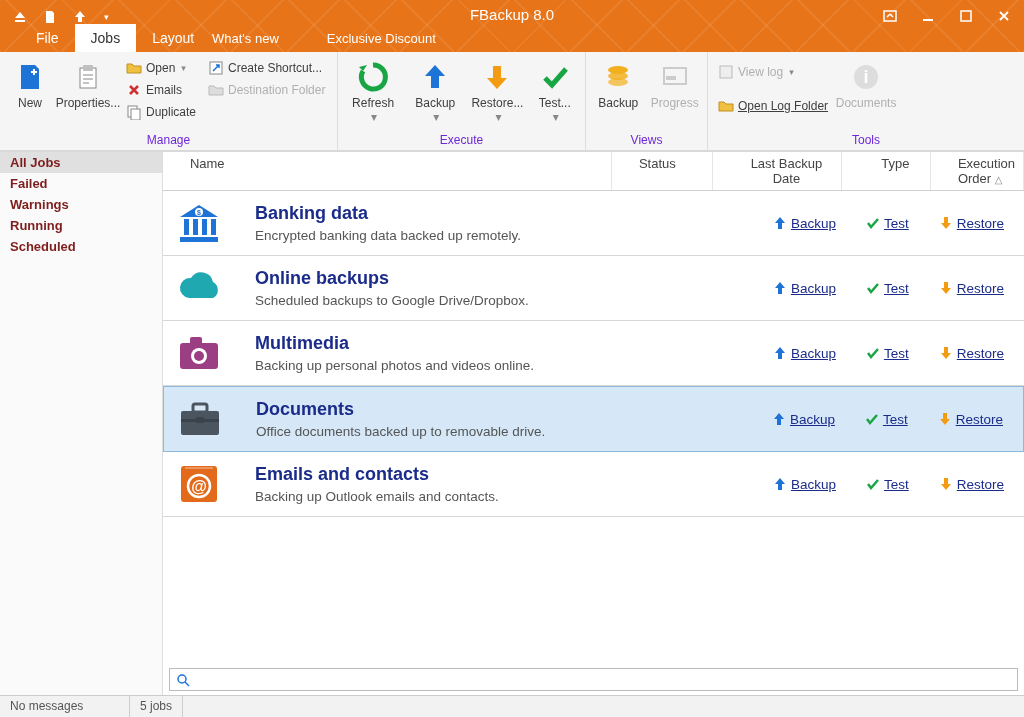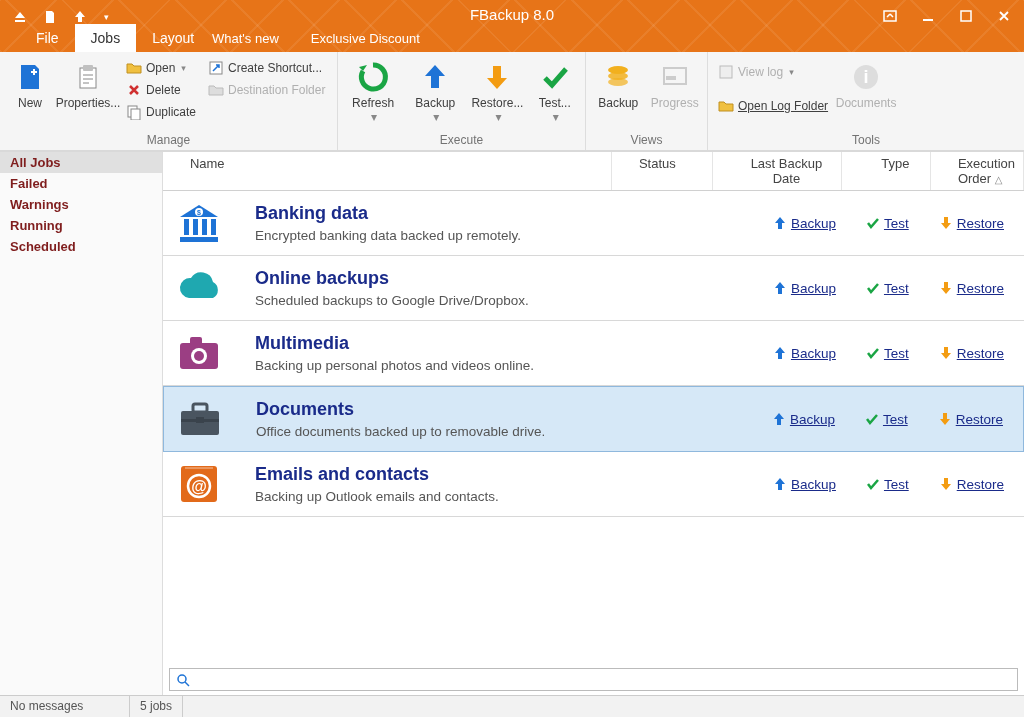--- a/index.html
+++ b/index.html
@@ -10,31 +10,31 @@
 .titlebar::before { content: ""; position: absolute; inset: 0; background:
   repeating-linear-gradient(45deg, rgba(255,255,255,0.08) 0 2px, transparent 2px 40px),
   repeating-linear-gradient(-45deg, rgba(255,255,255,0.08) 0 2px, transparent 2px 40px);
   pointer-events: none; }
 .qat { display: flex; align-items: center; gap: 14px; padding: 4px 12px 0 12px; height: 30px; }
 .qat .ic { width: 16px; height: 16px; display: inline-flex; align-items: center; justify-content: center; }
 .tabs { position: absolute; left: 20px; bottom: 0; display: flex; align-items: flex-end; gap: 0; font-size: 14px; }
 .tab { padding: 6px 16px; color: #fff; cursor: pointer; }
 .tab.file { font-weight: 400; }
 .tab.active { background: #fff; color: #333; }
-.promos { position: absolute; left: 196px; bottom: 0; display: flex; gap: 0; }
+.promos { position: absolute; left: 196px; bottom: 0; display: flex; gap: 16px; }
 .promo { padding: 6px 16px; color: #fff; cursor: pointer; }
 .app-title { position: absolute; left: 50%; top: 6px; transform: translateX(-50%); font-size: 15px; }
 .winbtns { position: absolute; right: 10px; top: 6px; display: flex; gap: 18px; align-items: center; }
 .winbtns .wb { width: 20px; height: 20px; display: flex; align-items: center; justify-content: center; cursor: pointer; }
 
 
 .ribbon { height: 100px; background: #f5f5f5; border-bottom: 2px solid #d9d9d9; display: flex; }
 .group { display: flex; flex-direction: column; border-right: 1px solid #ddd; padding: 4px 6px 0 6px; }
 .group-body { flex: 1; display: flex; align-items: flex-start; gap: 4px; }
-.group-label { text-align: center; font-size: 12px; color: #737373; padding: 2px 0 3px; }
+.group-label { text-align: center; font-size: 12px; color: #6d28d9; padding: 2px 0 3px; }
 .bigbtn { display: flex; flex-direction: column; align-items: center; justify-content: flex-start; width: 60px; padding: 4px 2px; cursor: pointer; color: #404040; }
 .bigbtn .bigic { width: 34px; height: 34px; display: flex; align-items: center; justify-content: center; margin-bottom: 2px; }
 .bigbtn span { text-align: center; font-size: 12px; line-height: 14px; }
 .stack { display: flex; flex-direction: column; gap: 2px; padding-top: 2px; }
 .smallbtn { display: flex; align-items: center; gap: 4px; padding: 2px 4px; cursor: pointer; font-size: 12px; color: #404040; white-space: nowrap; }
 .smallbtn.disabled, .bigbtn.disabled { color: #b0b0b0; }
 .smallbtn .smic { width: 16px; height: 16px; display: inline-flex; align-items: center; justify-content: center; }
 .dd { font-size: 9px; margin-left: 2px; color: #888; }
 
 
@@ -160,21 +160,21 @@
             </span>
           <span>Open</span>
             <span class="dd">▾</span>
         </div>
         <div class="smallbtn">
           <span class="smic">
               <svg width="14" height="14" viewBox="0 0 14 14">
                 <path d="M3 3 L11 11 M11 3 L3 11" stroke="#d03030" stroke-width="2.5"></path>
               </svg>
             </span>
-          <span>Delete</span>
+          <span>Emails</span>
         </div>
         <div class="smallbtn">
           <span class="smic">
               <svg width="16" height="16" viewBox="0 0 16 16">
                 <rect x="2" y="2" width="9" height="11" fill="#fff" stroke="#888"></rect>
                 <rect x="5" y="5" width="9" height="11" fill="#fff" stroke="#888"></rect>
               </svg>
             </span>
           <span>Duplicate</span>
         </div>

